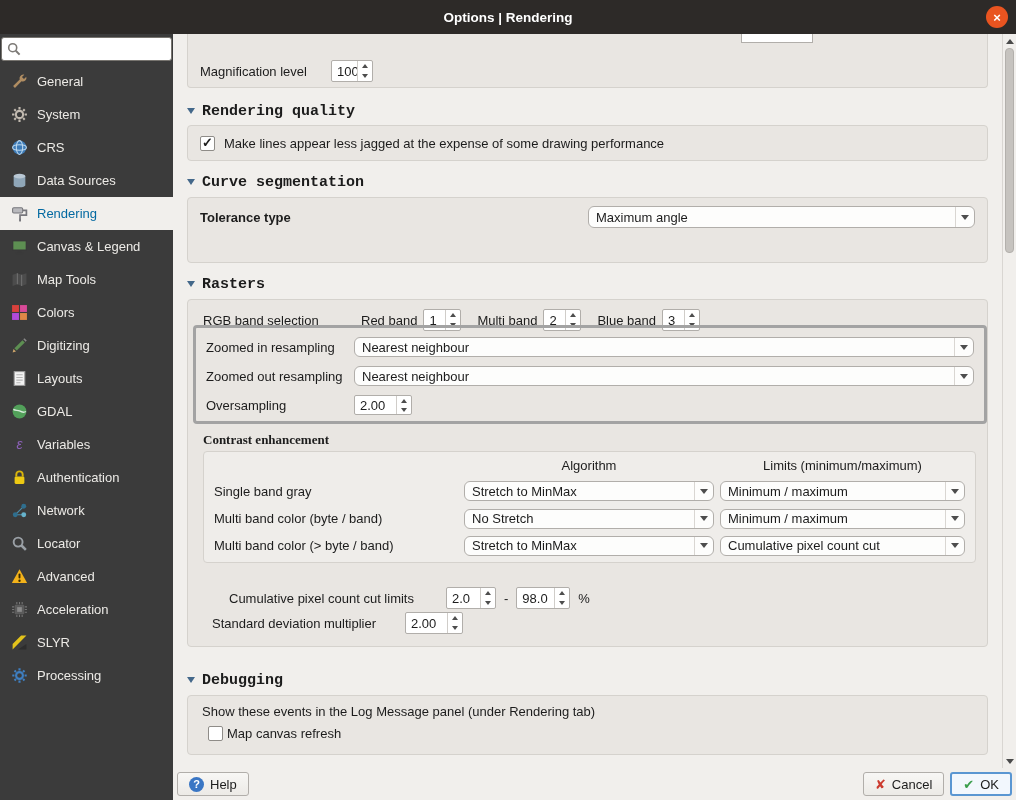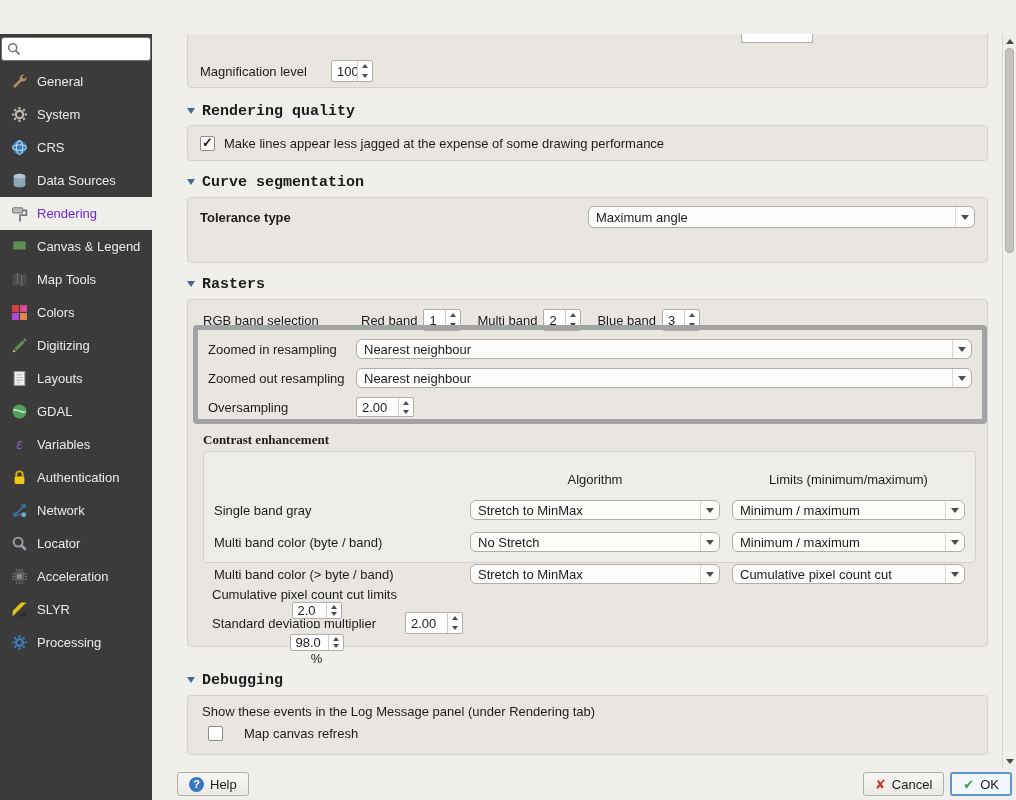--- a/index.html
+++ b/index.html
@@ -9,28 +9,28 @@
 
   
   .titlebar { position:absolute; top:0; left:0; right:0; height:34px; background:#2d2a28;
               display:flex; align-items:center; justify-content:center; }
   .titlebar .title { color:#ffffff; font-weight:bold; font-size:13.5px; }
   .close-btn { position:absolute; right:8px; top:6px; width:22px; height:22px; border-radius:50%;
                background:#e95420; color:#fff; display:flex; align-items:center; justify-content:center;
                font-size:13px; font-weight:bold; cursor:pointer; }
 
   
-  .sidebar { position:absolute; top:34px; left:0; width:152px; bottom:0; background:#3b3b3b; }
+  .sidebar { position:absolute; top:34px; left:0; width:173px; bottom:0; background:#3b3b3b; }
   .search-wrap { position:relative; margin:3px 1px 4px 1px; }
   .search-wrap input { width:100%; height:24px; border:1px solid #77746f; border-radius:3px;
                        padding:0 6px 0 24px; font-size:13px; background:#fff; outline:none; }
   .search-mag { position:absolute; left:5px; top:4px; width:16px; height:16px; }
   .side-item { height:33px; display:flex; align-items:center; gap:9px; padding-left:10px;
                color:#eceae6; cursor:pointer; }
-  .side-item.selected { background:#f1efec; color:#6d28d9; }
+  .side-item.selected { background:#f1efec; color:#0369a1; }
   .side-item .ico { width:18px; height:18px; display:flex; align-items:center; justify-content:center; flex:0 0 18px; }
 
   
   .scrollarea { position:absolute; left:173px; top:34px; right:14px; bottom:32px; overflow:hidden; background:#f1efec; }
   .gbox { position:absolute; background:#e9e6e2; border:1px solid #d5d2cd; border-radius:4px; }
   .sec-h { position:absolute; left:14px; height:18px; display:flex; align-items:center; gap:7px; cursor:pointer; }
   .sec-h b { font-size:15px;font-family:Liberation Mono, monospace; }
   .tri-dn { width:0; height:0; border-left:4.5px solid transparent; border-right:4.5px solid transparent;
             border-top:6px solid #44688a; }
 
@@ -47,26 +47,26 @@
              border-left:1px solid #d9d6d2; }
   .dd .arr i { width:0; height:0; border:4px solid transparent; border-top:5px solid #4d4d4d; margin-bottom:-4px; }
   .cb { width:15px; height:15px; background:#fff; border:1px solid #8f8c88; border-radius:2px;
         display:inline-flex; align-items:center; justify-content:center; cursor:pointer; flex:0 0 15px; }
   .cb.checked::after { content:"✓"; font-size:13px; font-weight:bold; color:#1d1d1d; line-height:1; margin-top:-1px; }
 
   .row { display:flex; align-items:center; }
 
   
   .cgrid { display:grid; grid-template-columns:244px 250px 1fr; column-gap:6px; row-gap:7px;
-           padding:20px 10px;gap:12px; }
+           padding:6px 10px; }
   .cgrid .chead { text-align:center; height:16px; }
   .cgrid .dd { height:20px; }
 
   
-  .ybox { position:absolute; border:5px solid #a3a3a3; border-radius:4px;
+  .ybox { position:absolute; border:3px solid #a3a3a3; border-radius:4px;
           display:flex; flex-direction:column; gap:9px; padding:9px 10px 8px 10px; }
   .ybox .row { height:20px; }
 
   
   .vscroll { position:absolute; top:34px; right:0; width:14px; bottom:32px; background:#f1efec; border-left:1px solid #d9d6d2; }
   .vscroll .sb-up, .vscroll .sb-dn { position:absolute; left:0; right:0; height:12px; display:flex; align-items:center; justify-content:center; cursor:pointer; }
   .vscroll .sb-up { top:1px; } .vscroll .sb-dn { bottom:1px; }
   .sb-tri-up { width:0; height:0; border:4px solid transparent; border-bottom:5px solid #4a4a4a; margin-top:-4px; }
   .sb-tri-dn { width:0; height:0; border:4px solid transparent; border-top:5px solid #4a4a4a; margin-bottom:-4px; }
   .thumb { position:absolute; left:2px; width:9px; top:14px; height:205px; background:#c6c3bf;
@@ -84,20 +84,24 @@
   .x-red { color:#cc3b2f; font-size:13px; } .ck-green { color:#3a9e4c; font-size:13px; }
 
   .partial-spin { position:absolute; top:0; left:553px; width:72px; height:9px; background:#fff;
                   border:1px solid #b1aeaa; border-top:none; }
 </style>
 </head>
 <body>
 
 <div class="window">
 
+  <div class="titlebar">
+    <span class="title">Options | Rendering</span>
+    <span class="close-btn">×</span>
+  </div>
 
   <div class="sidebar">
     <div class="search-wrap">
       <span class="search-mag">
         <svg width="16" height="16" viewBox="0 0 16 16">
             <circle cx="6.7" cy="6.7" r="4" fill="none" stroke="#7d7a76" stroke-width="1.6"></circle>
             <path d="M9.8 9.8 13.6 13.6" stroke="#7d7a76" stroke-width="2"></path>
           </svg>
       </span>
       <input placeholder="" style="">
@@ -239,20 +243,30 @@
       <span>Network</span>
     </div>
     <div class="side-item">
       <span class="ico">
           <svg width="17" height="17" viewBox="0 0 16 16">
             <circle cx="6.7" cy="6.7" r="4.2" fill="none" stroke="#9aa0a6" stroke-width="1.8"></circle>
             <path d="M9.9 9.9 14 14" stroke="#9aa0a6" stroke-width="2.4"></path>
           </svg>
         </span>
       <span>Locator</span>
+    </div>
+    <div class="side-item">
+      <span class="ico">
+          <svg width="17" height="17" viewBox="0 0 16 16">
+            <path d="M8 1.2 15.2 14H.8z" fill="#f3b21a"></path>
+            <rect x="7.1" y="5.2" width="1.8" height="4.6" rx=".9" fill="#3a2a00"></rect>
+            <circle cx="8" cy="12" r="1.1" fill="#3a2a00"></circle>
+          </svg>
+        </span>
+      <span>Advanced</span>
     </div>
     <div class="side-item">
       <span class="ico">
           <svg width="17" height="17" viewBox="0 0 16 16">
             <rect x="3.5" y="3.5" width="9" height="9" rx="1" fill="#5c5c5c"></rect>
             <rect x="5.8" y="5.8" width="4.4" height="4.4" fill="#8b8b8b"></rect>
             <path d="M5.5 1v2M8 1v2M10.5 1v2M5.5 13v2M8 13v2M10.5 13v2M1 5.5h2M1 8h2M1 10.5h2M13 5.5h2M13 8h2M13 10.5h2" stroke="#777777"></path>
           </svg>
         </span>
       <span>Acceleration</span>
@@ -448,21 +462,21 @@
             </span>
         </span>
         <span class="dd">
           <span class="v">Cumulative pixel count cut</span>
           <span class="arr">
               <i></i>
             </span>
         </span>
       </div>
 
-      <div class="row" style="position:absolute; left:24px; top:287px; height:22px; flex-direction:column;">
+      <div class="row" style="position:absolute; left:41px; top:287px; height:22px; gap:8px;">
         <span class="lbl" style="width:209px;">Cumulative pixel count cut limits</span>
         <span class="spin" style="width:50px;">
           <span class="v">2.0</span>
           <span class="btns">
               <i>
                 <span class="arr-up"></span>
               </i>
               <i>
                 <span class="arr-dn"></span>
               </i>
@@ -498,21 +512,21 @@
         </span>
       </div>
     </div>
 
     <div class="sec-h" style="top:637px;">
       <span class="tri-dn"></span>
       <b>Debugging</b>
     </div>
     <div class="gbox" style="left:14px; right:14px; top:661px; height:60px; padding:8px 14px;">
       <div>Show these events in the Log Message panel (under Rendering tab)</div>
-      <div class="row" style="margin-top:7px; margin-left:6px; gap:21px;">
+      <div class="row" style="margin-top:7px; margin-left:6px; gap:4px;">
         <span class="cb"></span>
         <span class="lbl">Map canvas refresh</span>
       </div>
     </div>
   </div>
 
   <div class="vscroll">
     <span class="sb-up">
         <span class="sb-tri-up"></span>
       </span>

